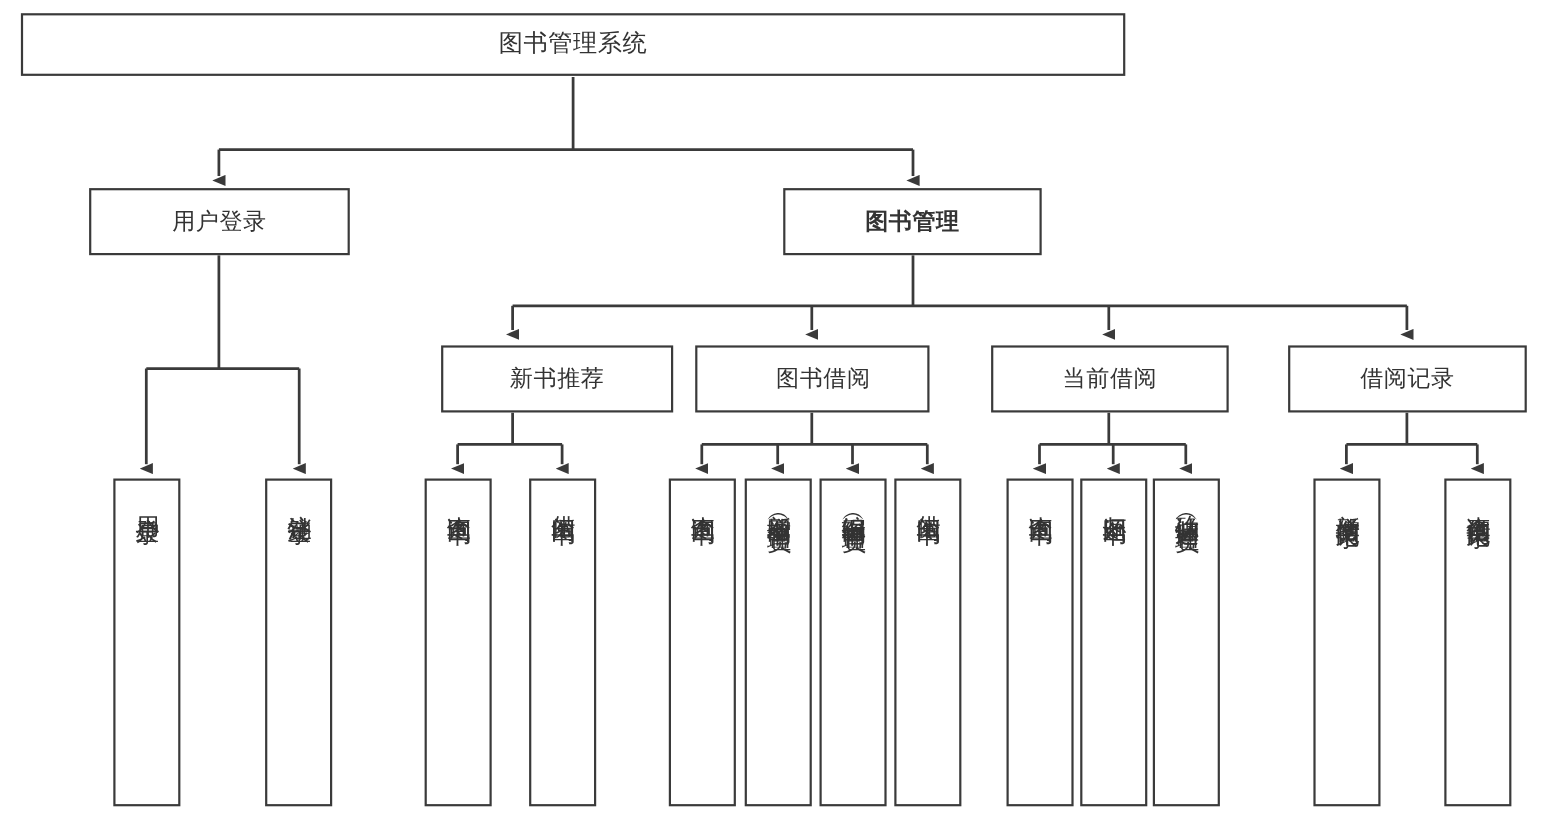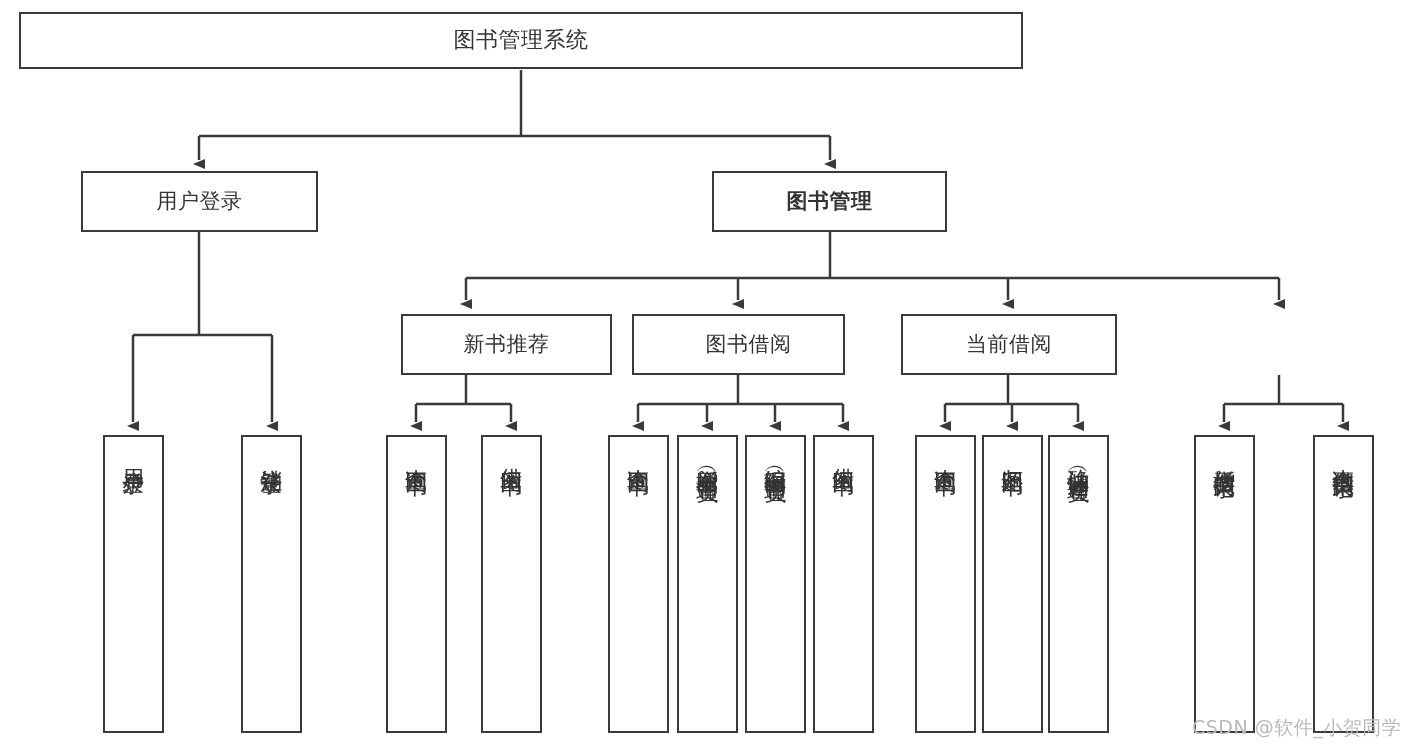--- a/index.html
+++ b/index.html
@@ -139,20 +139,23 @@
 
   <div class="node horiz" style="left:361px; top:314px; width:211px; height:61px;margin-left:40px;">
     <span class="node-label">新书推荐</span>
   </div>
   <div class="node horiz" style="left:632px; top:314px; width:213px; height:61px;padding-left:20px;">
     <span class="node-label">图书借阅</span>
   </div>
   <div class="node horiz" style="left:901px; top:314px; width:216px; height:61px;">
     <span class="node-label">当前借阅</span>
   </div>
+  <div class="node horiz" style="left:1171px; top:314px; width:217px; height:61px;">
+    <span class="node-label">借阅记录</span>
+  </div>
 
   <div class="node vert" style="left:103px; top:435px; width:61px; height:298px;">
     <span class="node-label">用户登录</span>
   </div>
   <div class="node vert" style="left:241px; top:435px; width:61px; height:298px;">
     <span class="node-label">注销登录</span>
   </div>
 
   <div class="node vert" style="left:386px; top:435px; width:61px; height:298px;">
     <span class="node-label">查询图书</span>
@@ -184,15 +187,14 @@
     <span class="node-label">确认归还（管理员）</span>
   </div>
 
   <div class="node vert" style="left:1194px; top:435px; width:61px; height:298px;">
     <span class="node-label">新增借阅记录</span>
   </div>
   <div class="node vert" style="left:1313px; top:435px; width:61px; height:298px;">
     <span class="node-label">查询借阅记录</span>
   </div>
 
-  <div class="watermark" style="left:1192px; top:715px;">CSDN @软件_小贺同学</div>
 
 </div>
 
 </body></html>

